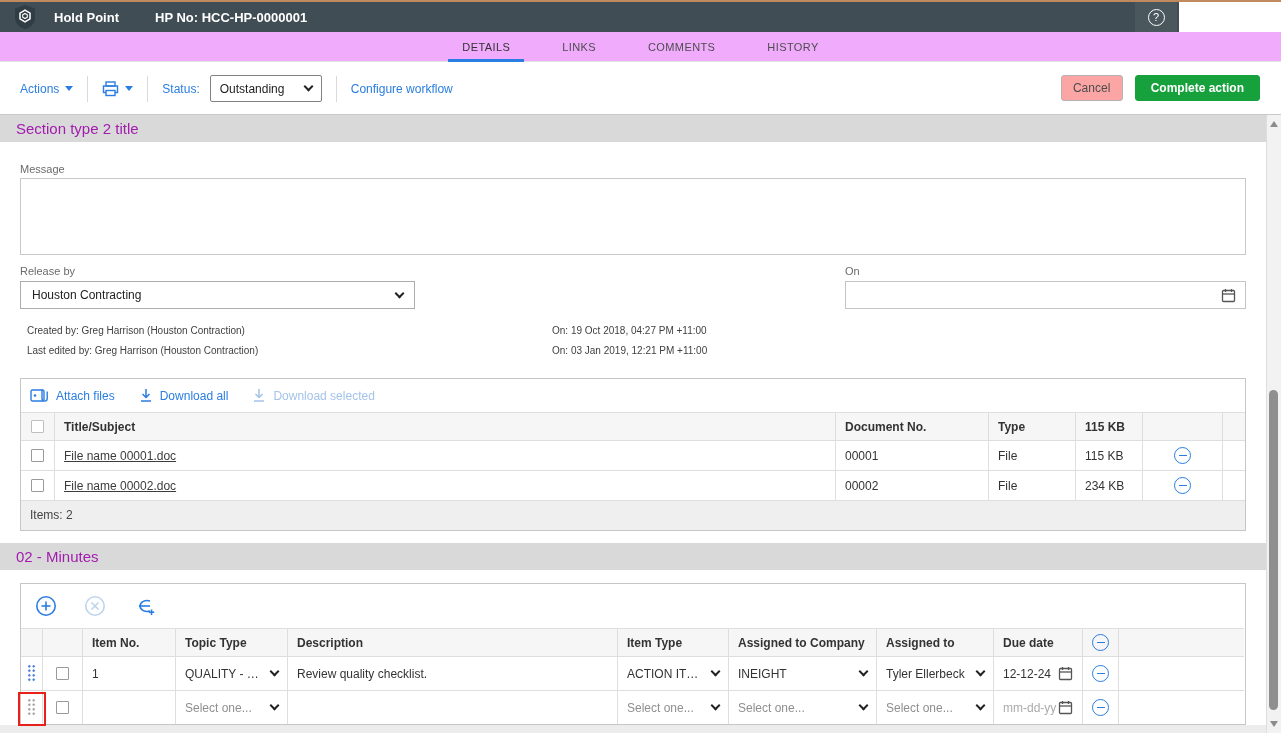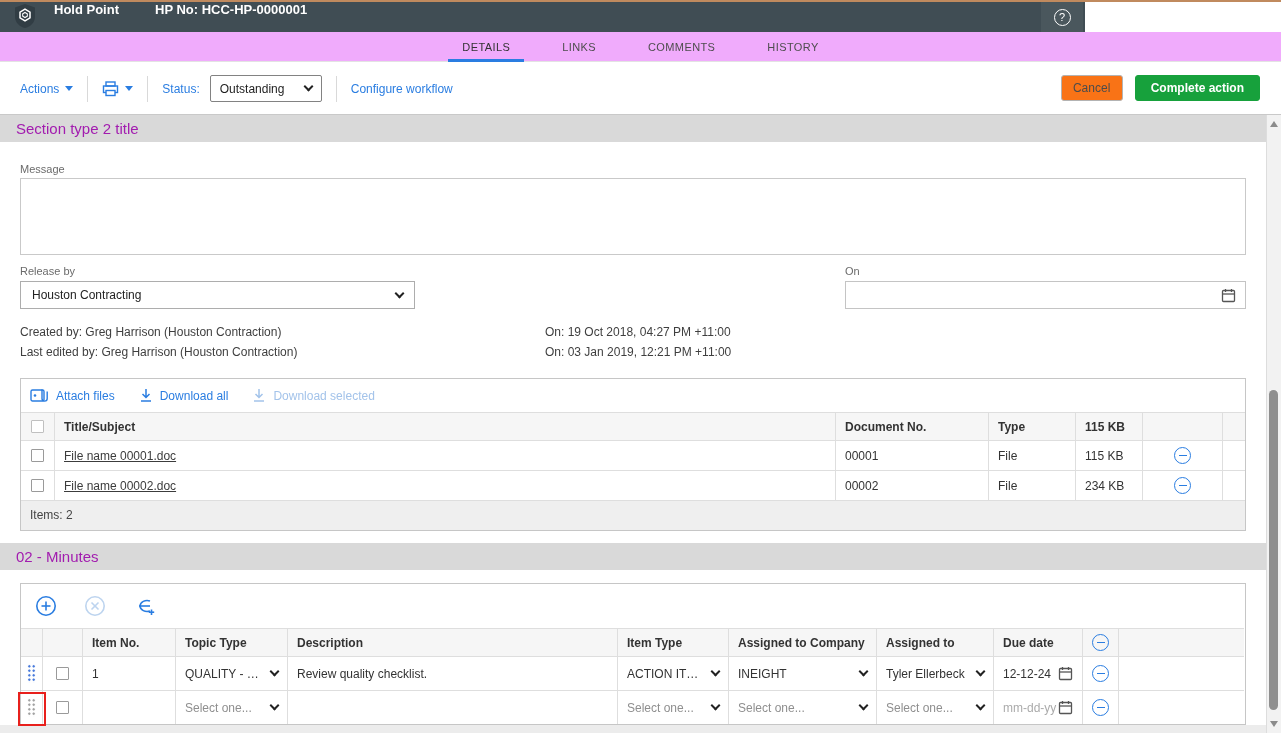--- a/index.html
+++ b/index.html
@@ -1,21 +1,21 @@
 <!DOCTYPE html>
 <html><head>
 <meta charset="utf-8">
 <style>
   * { box-sizing: border-box; margin: 0; padding: 0; }
   html,body { width:1281px; height:733px; }
   body { position:relative; font-family:"Liberation Sans",sans-serif; background:#fff; overflow:hidden; }
 
   
   .top-strip { position:absolute; left:0; top:0; width:1281px; height:2px; background:#c08a5e; }
-  .app-header { position:absolute; left:0; top:2px; width:1085px; height:30px; background:#404d54; display:flex; }
+  .app-header { position:absolute; left:0; top:2px; width:1179px; height:30px; background:#404d54; display:flex; align-items:center; }
   .logo-wrap { margin-left:10px; width:30px; height:28px; display:flex; align-items:center; justify-content:center; }
   .app-title { color:#fff; font-size:13px; font-weight:bold; margin-left:14px; }
   .hp-no { color:#fff; font-size:13px; font-weight:bold; margin-left:36px; }
   .help-box { position:absolute; right:2px; top:0; width:42px; height:30px; background:#4a575d; display:flex; align-items:center; justify-content:center; cursor:pointer; }
   .help-circle { width:17px; height:17px; border:1.5px solid #fff; border-radius:50%; color:#fff; font-size:11px; line-height:14px; text-align:center; }
 
   
   .tab-bar { position:absolute; left:0; top:32px; width:1281px; height:30px; background:#f0abfc; border-bottom:1px solid #e3e3e3; display:flex; justify-content:center; }
   .tab { position:relative; height:30px; line-height:30px; padding:0 26px; font-size:11px; letter-spacing:.4px; color:#4d4d4d; cursor:pointer; }
   .tab.active { color:#333; }
@@ -24,38 +24,38 @@
   
   .action-bar { position:absolute; left:0; top:62px; width:1281px; height:53px; background:#fff; border-bottom:1px solid #c9c9c9; }
   .ab-left { position:absolute; left:20px; top:13px; height:27px; display:flex; align-items:center; }
   .blue-link { color:#2a7de1; font-size:12px; cursor:pointer; white-space:nowrap; }
   .caret-down { width:0; height:0; border-left:4px solid transparent; border-right:4px solid transparent; border-top:5px solid #2a7de1; display:inline-block; margin-left:6px; }
   .vsep { width:1px; height:26px; background:#d9d9d9; margin:0 14px; }
   .status-select { width:112px; height:27px; border:1px solid #828282; border-radius:2px; background:#fff; display:flex; align-items:center; justify-content:space-between; padding:0 9px; margin-left:10px; cursor:pointer; }
   .status-select span { font-size:12px; color:#1d1d1d; }
   .chev { width:7px; height:7px; border-right:2px solid #222; border-bottom:2px solid #222; transform:rotate(45deg); margin-top:-4px; flex:none; }
   .ab-right { position:absolute; right:21px; top:13px; display:flex; gap:12px; }
-  .btn-cancel { width:62px; height:26px; background:#f97316; border:1px solid #b3b3b3; border-radius:3px; font-size:12px; color:#4c4c4c; text-align:center; line-height:24px; cursor:pointer; }
+  .btn-cancel { width:62px; height:26px; background:#fca5a5; border:1px solid #b3b3b3; border-radius:3px; font-size:12px; color:#4c4c4c; text-align:center; line-height:24px; cursor:pointer; }
   .btn-complete { height:26px; padding:0 15px; background:#17a13c; border:1px solid #17a13c; border-radius:3px; font-size:12px; font-weight:bold; color:#fff; text-align:center; line-height:24px; cursor:pointer; }
 
   
   .scrollbar { position:absolute; right:0; top:115px; width:15px; height:618px; background:#f2f2f2; border-left:1px solid #ddd; }
   .sb-arrow-up { position:absolute; left:3px; top:6px; width:0; height:0; border-left:4.5px solid transparent; border-right:4.5px solid transparent; border-bottom:6px solid #8b8b8b; cursor:pointer; }
   .sb-arrow-down { position:absolute; left:3px; bottom:6px; width:0; height:0; border-left:4.5px solid transparent; border-right:4.5px solid transparent; border-top:6px solid #8b8b8b; cursor:pointer; }
   .sb-thumb { position:absolute; left:2px; top:275px; width:9px; height:320px; background:#8f8f8f; border-radius:5px; cursor:pointer; }
 
   
   .content { position:absolute; left:0; top:115px; width:1266px; height:618px; background:#fff; }
   .section-bar { position:absolute; left:0; width:1266px; height:27px; background:#d9d9d9; font-size:15px; color:#a21caf; line-height:27px; padding-left:16px; }
   .field-label { position:absolute; font-size:11px; color:#6b6b6b; }
   .message-box { position:absolute; left:20px; top:63px; width:1226px; height:77px; border:1px solid #c9c9c9; background:#fff; font-size:12px; color:#333; padding:6px; resize:none; }
   .sel-box { position:absolute; top:166px; height:28px; border:1px solid #adadad; background:#fff; display:flex; align-items:center; justify-content:space-between; padding:0 11px; cursor:pointer; }
   .sel-box span { font-size:12px; color:#222; }
   .date-box { position:absolute; top:166px; height:28px; border:1px solid #c4c4c4; background:#fff; display:flex; align-items:center; justify-content:flex-end; padding:0 9px; }
-  .meta-line { position:absolute; font-size:12px; color:#3f3f3f; }
+  .meta-line { position:absolute; font-size:10px; color:#3f3f3f;margin-left:7px; }
 
   
   .panel { position:absolute; left:20px; width:1226px; border:1px solid #c6c6c6; background:#fff; }
   .attach-toolbar { height:33px; display:flex; align-items:center; padding-left:9px; gap:24px; }
   .tool-item { display:flex; align-items:center; gap:7px; font-size:12px; color:#2a7de1; cursor:pointer; }
   .tool-item.disabled { color:#a3c3ea; cursor:default; }
   .trow { display:flex; width:100%; }
   .tcell { border-right:1px solid #dedede; border-top:1px solid #dedede; display:flex; align-items:center; padding:0 9px; font-size:12px; color:#333; overflow:hidden; white-space:nowrap; }
   .tcell:last-child { border-right:none; }
   .thead .tcell { background:#f6f6f6; font-weight:bold; height:28px; }

